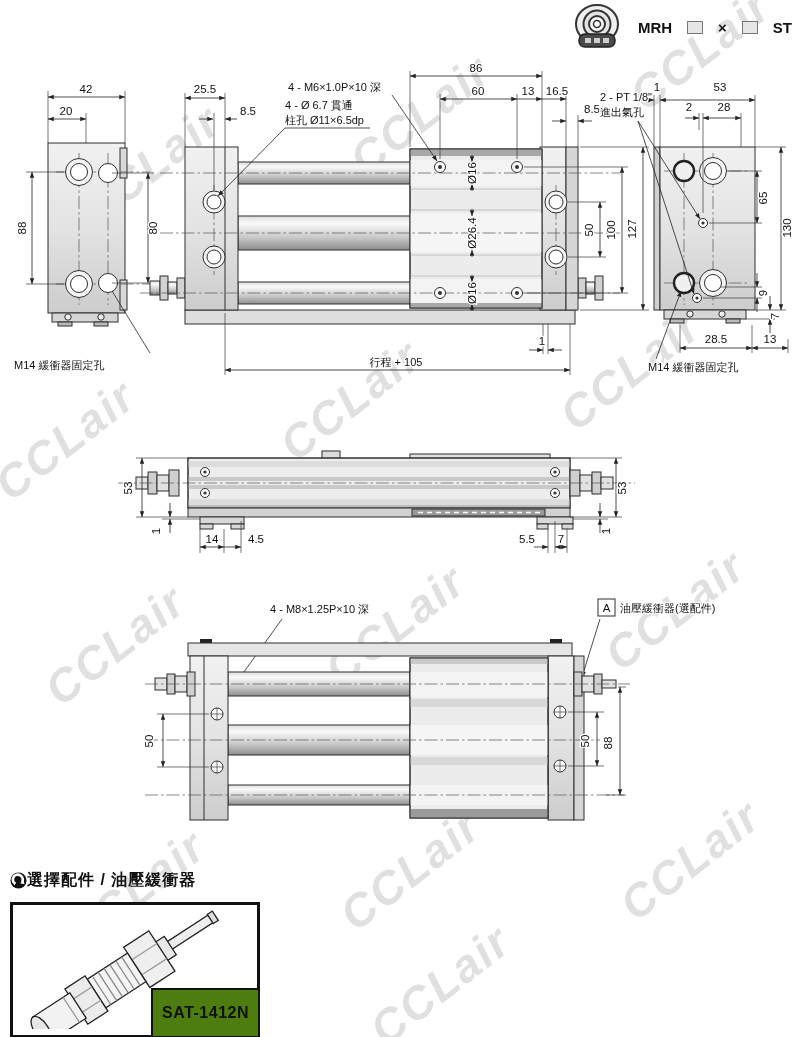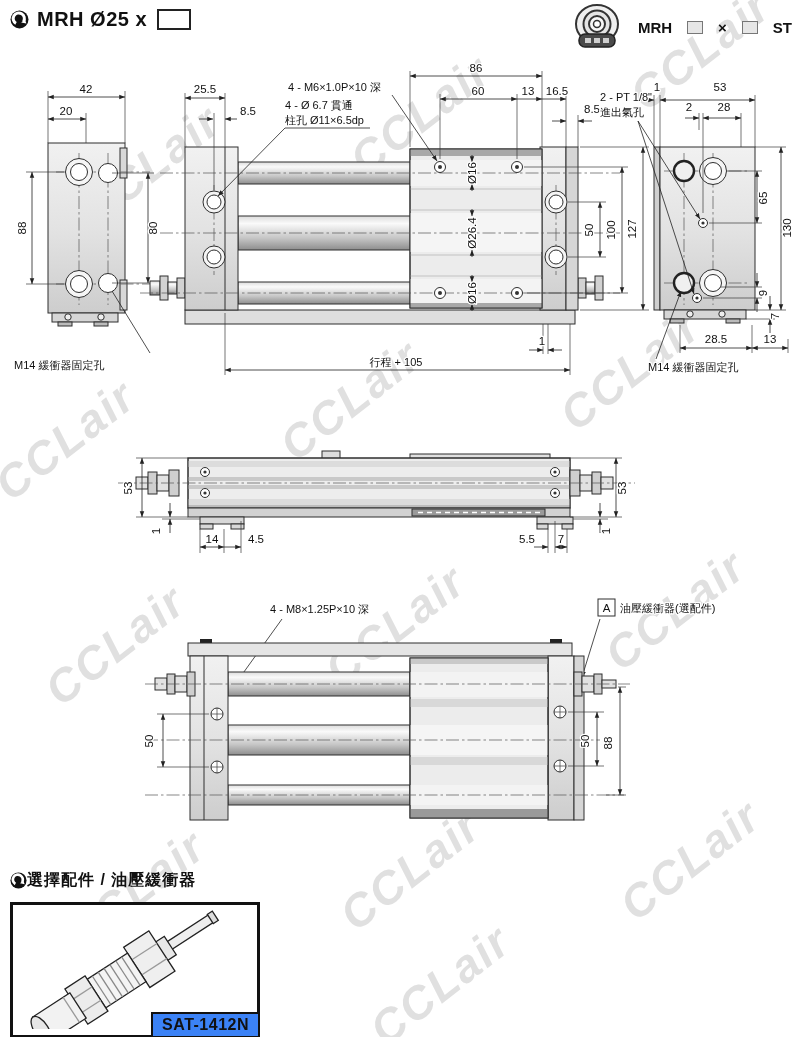--- a/index.html
+++ b/index.html
@@ -24,22 +24,22 @@
   .e{stroke:#2e2e2e;stroke-width:1;}
   .ext{stroke:#3a3a3a;stroke-width:.7;}
   .dl{stroke:#222;stroke-width:.8;}
   .cl{stroke:#555;stroke-width:.7;stroke-dasharray:13 3 2.5 3;fill:none;}
   .ldr{stroke:#222;stroke-width:.8;fill:none;}
   
   .acc-hdr{position:absolute;left:10px;top:870px;display:flex;align-items:center;z-index:3;}
   .acc-hdr .t{font-weight:bold;font-size:16px;letter-spacing:1px;}
   .acc-box{position:absolute;left:10px;top:902px;width:244px;height:130px;border:3px solid #111;
            background:#fff;z-index:2;}
-  .acc-label{position:absolute;right:-3px;bottom:-3px;border:2.5px solid #111;background:#3b82f6;
-             font-weight:bold;font-size:16px;padding:2px 9px;letter-spacing:.5px;}
+  .acc-label{position:absolute;right:-3px;bottom:-3px;border:2.5px solid #111;background:#4d7c0f;
+             font-weight:bold;font-size:16px;padding:14px 9px;letter-spacing:.5px;}
 </style>
 </head>
 <body>
 
 <div class="page">
 
   <div class="wm" style="left:150px;top:165px">CCLair</div>
   <div class="wm" style="left:420px;top:115px">CCLair</div>
   <div class="wm" style="left:700px;top:50px">CCLair</div>
   <div class="wm" style="left:65px;top:440px">CCLair</div>
@@ -47,29 +47,20 @@
   <div class="wm" style="left:630px;top:370px">CCLair</div>
   <div class="wm" style="left:115px;top:645px">CCLair</div>
   <div class="wm" style="left:395px;top:625px">CCLair</div>
   <div class="wm" style="left:675px;top:610px">CCLair</div>
   <div class="wm" style="left:135px;top:890px">CCLair</div>
   <div class="wm" style="left:410px;top:870px">CCLair</div>
   <div class="wm" style="left:690px;top:860px">CCLair</div>
   <div class="wm" style="left:165px;top:1000px">CCLair</div>
   <div class="wm" style="left:440px;top:985px">CCLair</div>
 
-  <div class="hdr">
-    <svg width="19" height="19" viewBox="0 0 19 19">
-      <circle cx="9.5" cy="9.5" r="9" fill="#111"></circle>
-      <path d="M6,13.4 A5.6,5.6 0 1 1 13.6,11.4" stroke="#fff" stroke-width="3" fill="none"></path>
-      <polygon points="14.8,9.2 11.2,12.6 16.4,13.6" fill="#fff"></polygon>
-    </svg>
-    <span class="t">MRH Ø25 x</span>
-    <span class="fillbox"></span>
-  </div>
 
   <div class="corner">
     <svg width="50" height="46" viewBox="0 0 50 46">
       <ellipse cx="24" cy="20" rx="21" ry="19" fill="#efefef" stroke="#333" stroke-width="2"></ellipse>
       <circle cx="24" cy="20" r="13.5" fill="#e4e4e4" stroke="#333" stroke-width="2"></circle>
       <circle cx="24" cy="20" r="8" fill="#f7f7f7" stroke="#333" stroke-width="2"></circle>
       <circle cx="24" cy="20" r="3.5" fill="#fff" stroke="#333" stroke-width="1.5"></circle>
       <rect x="6" y="30" width="36" height="13" rx="6" fill="#4a4a4a" stroke="#222" stroke-width="1.5"></rect>
       <rect x="12" y="34" width="6" height="5" fill="#cfcfcf"></rect>
       <rect x="21" y="34" width="6" height="5" fill="#cfcfcf"></rect>

